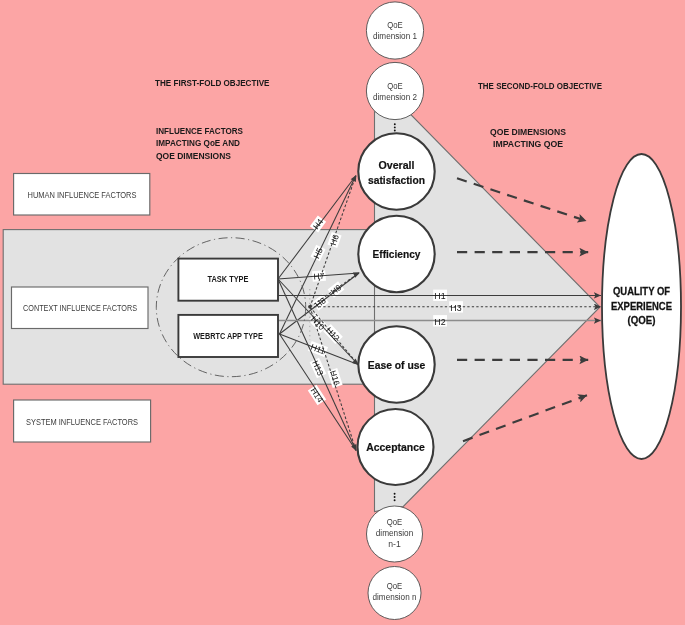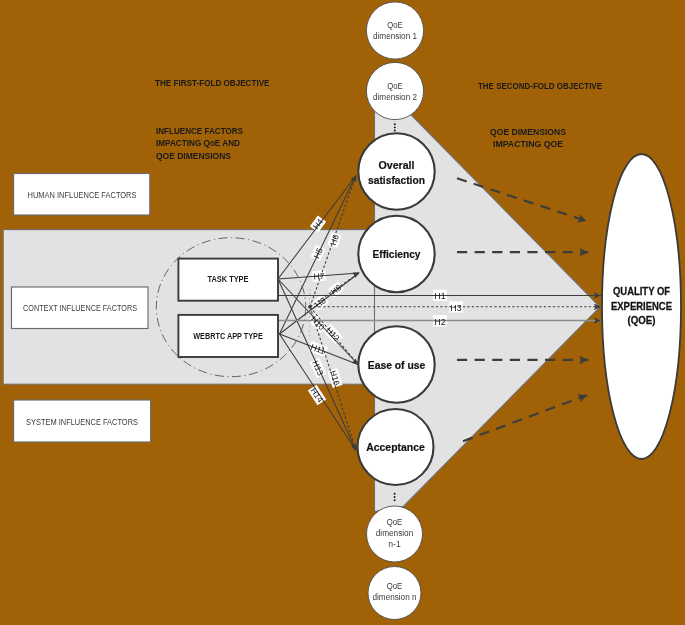--- a/index.html
+++ b/index.html
@@ -1,19 +1,19 @@
 <!DOCTYPE html>
 <html><head>
 <meta charset="utf-8">
 <title>QoE Research Model Diagram</title>
 <style>
   html,body{margin:0;padding:0;background:#ffffff;}
   body{width:685px;height:625px;overflow:hidden;
        font-family:"Liberation Sans",sans-serif;-webkit-font-smoothing:antialiased;}
-  #canvas{position:relative;width:685px;height:625px;background:#a16207;}
+  #canvas{position:relative;width:685px;height:625px;background:#fca5a5;}
   svg text{-webkit-font-smoothing:antialiased;}
   svg{display:block;}
 
   text{font-family:"Liberation Sans",sans-serif;fill:#231f20;}
   .t-box      {font-size:8.3px; fill:#3b3b3b;}
   .t-boxb     {font-size:8.6px; font-weight:bold; fill:#1a1a1a;}
   .t-headline {font-size:9.2px; font-weight:bold; fill:#1a1a1a;}
   .t-sub      {font-size:9.2px; font-weight:bold; fill:#1a1a1a;}
   .t-circ     {font-size:8.4px; fill:#3b3b3b;}
   .t-circb    {font-size:11.2px;font-weight:bold; fill:#111;stroke:#111;stroke-width:.2px;paint-order:stroke fill;}

